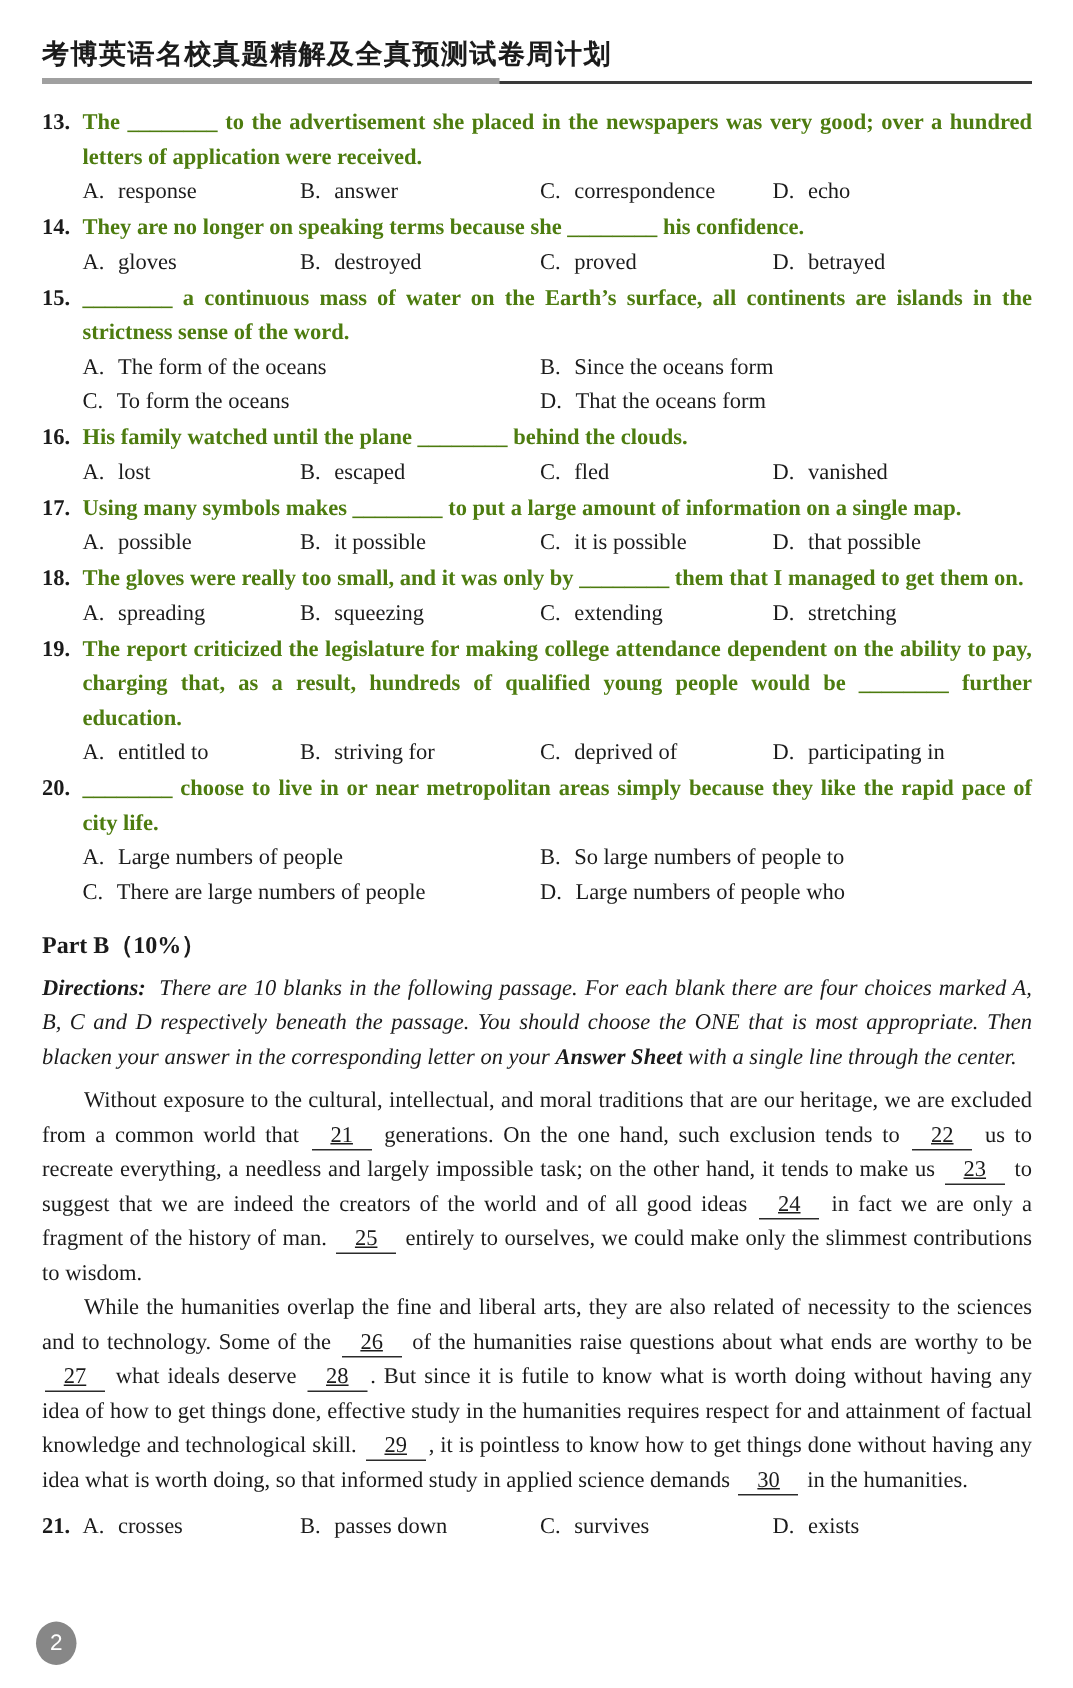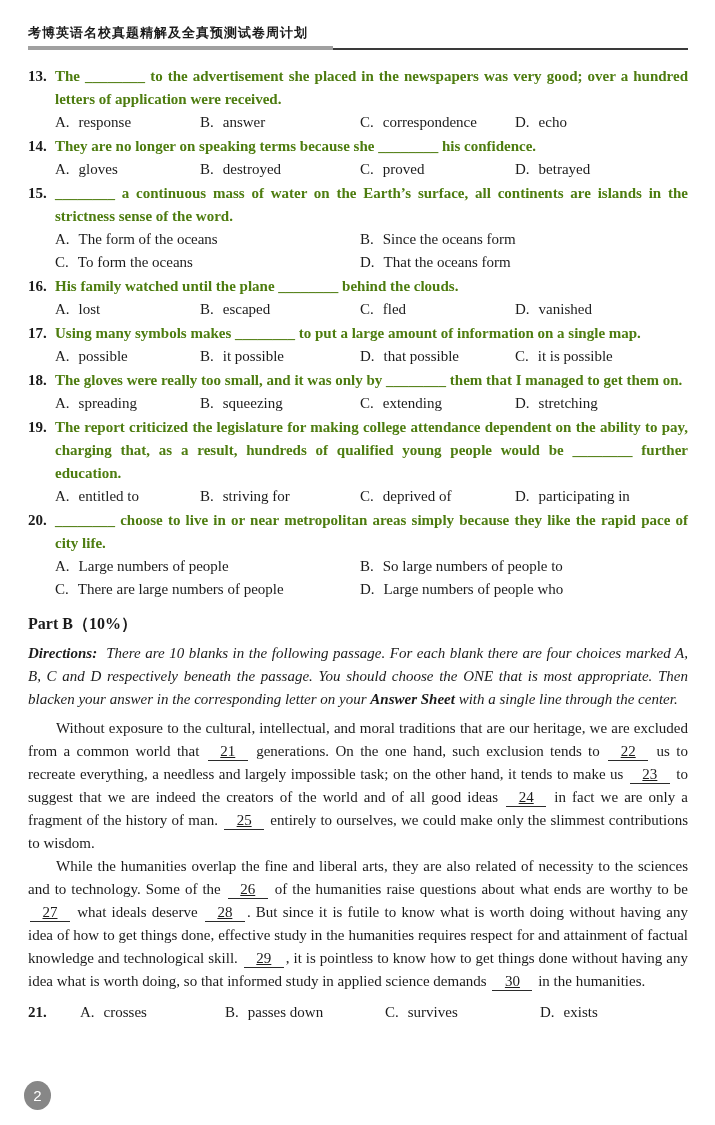--- a/index.html
+++ b/index.html
@@ -10,21 +10,21 @@
     font-family:"Liberation Serif", serif;
     position:relative;
     overflow:hidden;
   }
   .page { padding:24px 27px 0 28px; }
 
   
   .hdr-title {
     font-family:"Liberation Sans", sans-serif;
     font-weight:bold;
-    font-size:13px;
+    font-size:18px;
     letter-spacing:1px;
     padding-bottom:3px;
   }
   .hdr-rule { position:relative; height:5px; border-bottom:2px solid #3a3a3a; }
   .hdr-bar  { position:absolute; left:0; bottom:-2px; width:305px; height:4px; background:#a0a0a0; }
 
   .content { margin-top:15px; }
 
   
   .q { display:flex; font-size:15px; line-height:23px; margin-bottom:1px; }
@@ -43,21 +43,21 @@
   .dir-label   { font-weight:bold; margin-right:9px; }
 
   .passage p { font-size:15px; line-height:23px; text-align:justify; text-indent:28px; }
   .passage p:first-child { margin-top:6px; }
   .blank-num {
     display:inline-block; min-width:40px; height:19px; line-height:19px;
     text-align:center; border-bottom:1.4px solid #2b2b2b; margin:0 2px;
     text-indent:0; font-weight:normal;text-decoration:underline;
   }
 
-  .q21 { margin-top:8px;gap:25px; }
+  .q21 { margin-top:8px; }
 
   
   .page-num {
     position:absolute; left:24px; top:1081px;
     width:27px; height:29px; border-radius:50%;
     background:#878787; color:#fff;
     font-family:"Liberation Sans", sans-serif; font-size:15px;
     display:flex; align-items:center; justify-content:center;
   }
 </style>
@@ -127,22 +127,22 @@
       </div>
     </div>
 
     <div class="q">
       <div class="q-num">17.</div>
       <div class="q-body">
         <div class="q-stem">Using many symbols makes ________ to put a large amount of information on a single map.</div>
         <div class="opts opts4">
           <div class="opt"><span class="ol">A.</span><span class="ot">possible</span></div>
           <div class="opt"><span class="ol">B.</span><span class="ot">it possible</span></div>
+          <div class="opt"><span class="ol">C.</span><span class="ot">it is possible</span></div>
           <div class="opt"><span class="ol">D.</span><span class="ot">that possible</span></div>
-          <div class="opt"><span class="ol">C.</span><span class="ot">it is possible</span></div>
         </div>
       </div>
     </div>
 
     <div class="q">
       <div class="q-num">18.</div>
       <div class="q-body">
         <div class="q-stem">The gloves were really too small, and it was only by ________ them that I managed to get them on.</div>
         <div class="opts opts4">
           <div class="opt"><span class="ol">A.</span><span class="ot">spreading</span></div>

